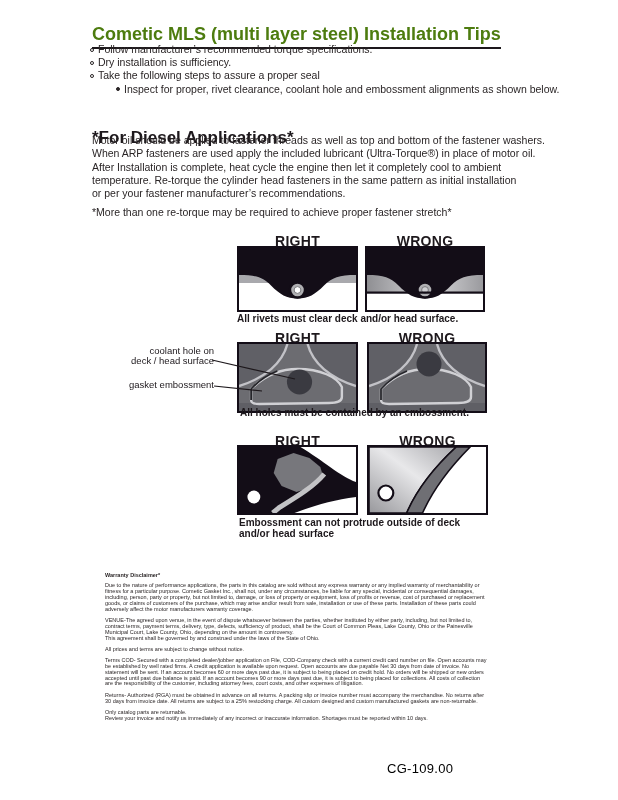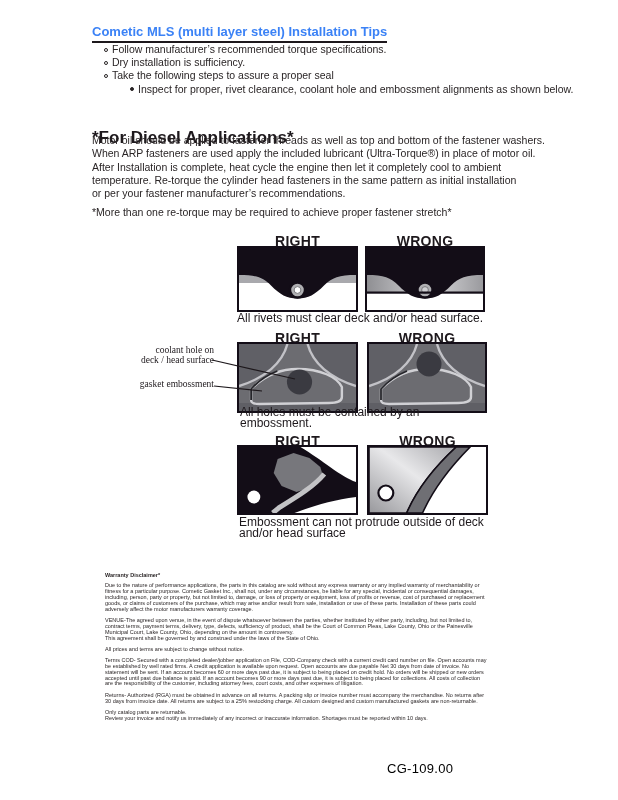--- a/index.html
+++ b/index.html
@@ -3,50 +3,50 @@
 <meta charset="utf-8">
 <style>
   * { margin:0; padding:0; box-sizing:border-box; }
   html,body { background:#fff; }
   .page {
     position:relative; width:618px; height:800px; background:#ffffff;
     font-family:"Liberation Sans","DejaVu Sans",sans-serif; color:#2a2526; overflow:hidden;
   }
   .abs { position:absolute; }
 
-  .title { left:92px; top:24px; font-size:13px; font-weight:bold; color:#3b82f6; }
+  .title { left:92px; top:24px; font-size:18px; font-weight:bold; color:#4d7c0f; }
   .title span { display:inline-block; border-bottom:2px solid #1d181c; padding-bottom:2px; }
 
-  .tips { left:104px; top:43px; width:470px; font-size:10.5px; line-height:13.2px; }
+  .tips { left:90px; top:43px; width:470px; font-size:10.5px; line-height:13.2px; }
   .bline { display:flex; align-items:flex-start; }
   .b-open, .b-fill { flex:0 0 auto; width:4px; height:4px; border-radius:50%; margin:4.5px 4px 0 0; border:1px solid #2a2526; }
   .b-fill { background:#2a2526; border-color:#2a2526; margin-left:26px; }
 
   .h2 { left:92px; top:128px; font-size:17px; font-weight:bold; color:#1d181c; }
   .para { left:92px; top:0; width:468px; font-size:10.5px; line-height:13.2px; white-space:pre-line; }
   .p1 { top:134px; } .p2 { top:161px; } .note { top:206px; white-space:normal; }
 
   .dlabel { position:absolute; top:0; text-align:center; font-size:14px; font-weight:bold; color:#1d181c; letter-spacing:.3px; }
   .dbox { position:absolute; border:2px solid #130d17; background:#fff; overflow:hidden; }
   .dbox svg { display:block; width:100%; height:100%; }
-  .dcaption { position:absolute; font-size:12px; font-weight:normal; color:#1d181c; white-space:pre-line; line-height:11px; }
+  .dcaption { position:absolute; font-size:10px; font-weight:bold; color:#1d181c; white-space:pre-line; line-height:11px; }
 
   .row1 { left:237px; top:233px; width:250px; height:95px; }
   .row1 .lab-l { left:0; width:121px; } .row1 .lab-r { left:128px; width:120px; }
   .row1 .box-l { left:0; top:13px; width:121px; height:66px; }
   .row1 .box-r { left:128px; top:13px; width:120px; height:66px; }
   .row1 .dcaption { left:0; top:80px; width:250px; }
 
   .row2 { left:237px; top:330px; width:254px; height:102px; }
   .row2 .lab-l { left:0; width:121px; } .row2 .lab-r { left:130px; width:120px; }
   .row2 .box-l { left:0; top:12px; width:121px; height:71px; }
   .row2 .box-r { left:130px; top:12px; width:120px; height:71px; }
   .row2 .dcaption { left:3px; top:77px; width:251px; }
 
-  .side-label { position:absolute; font-size:9.5px; line-height:9.6px; text-align:right; color:#1d181c; white-space:pre-line;font-family:Liberation Serif, serif; }
+  .side-label { position:absolute; font-size:9.5px; line-height:9.6px; text-align:right; color:#1d181c; white-space:pre-line; }
   .lbl-coolant { left:98px; top:346px; width:116px; }
   .lbl-gasket  { left:98px; top:380px; width:116px; }
   .leaders { left:150px; top:350px; width:160px; height:50px; pointer-events:none; z-index:5; }
 
   .row3 { left:237px; top:433px; width:254px; height:112px; }
   .row3 .lab-l { left:0; width:121px; } .row3 .lab-r { left:130px; width:121px; }
   .row3 .box-l { left:0; top:12px; width:121px; height:70px; }
   .row3 .box-r { left:130px; top:12px; width:121px; height:70px; }
   .row3 .dcaption { left:2px; top:84px; width:252px; text-align:left; }
 

